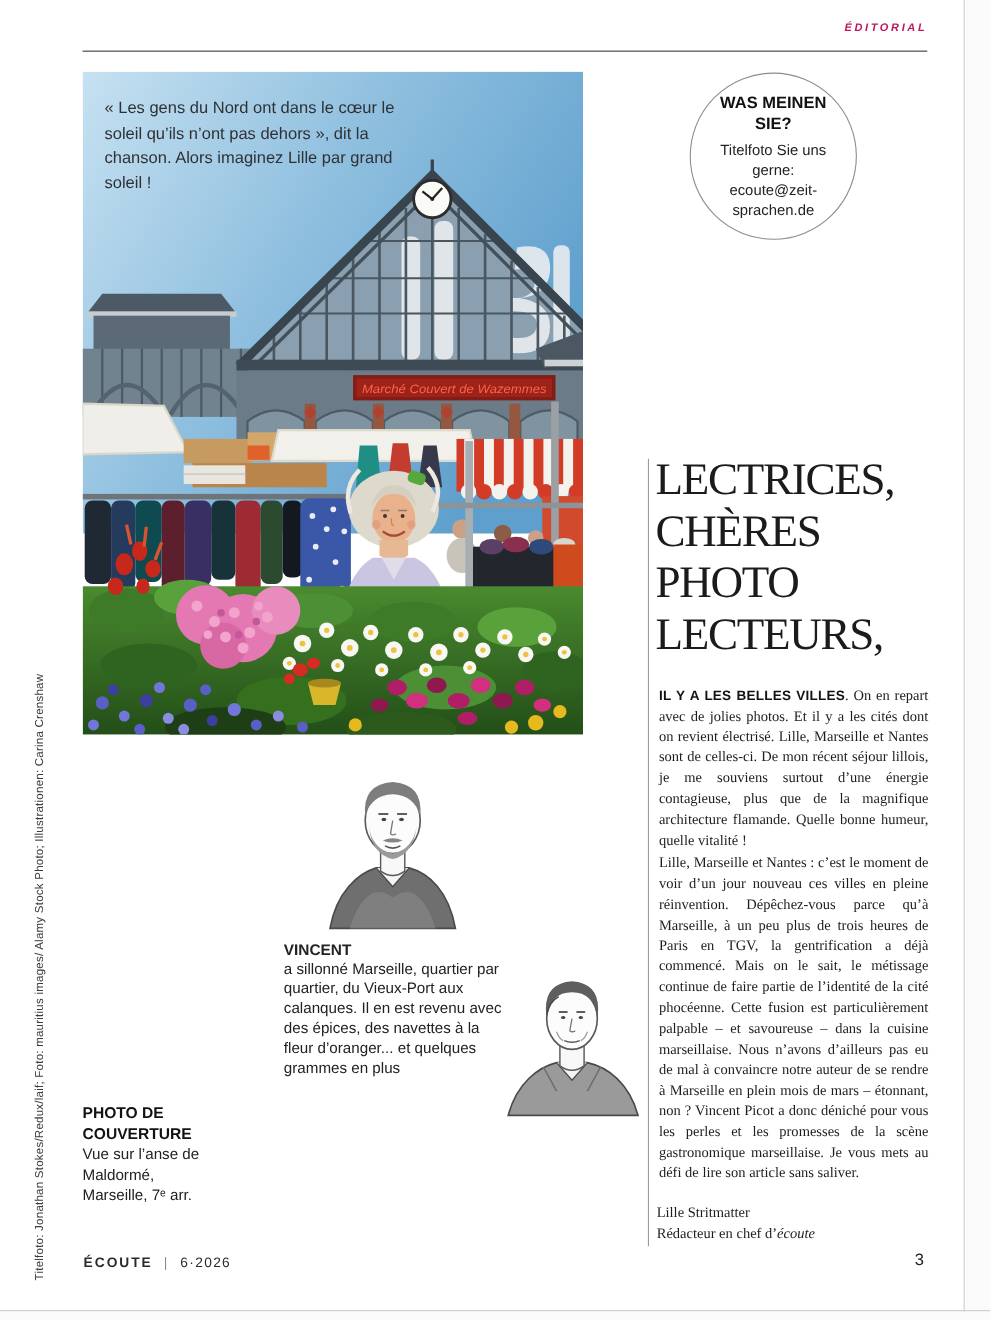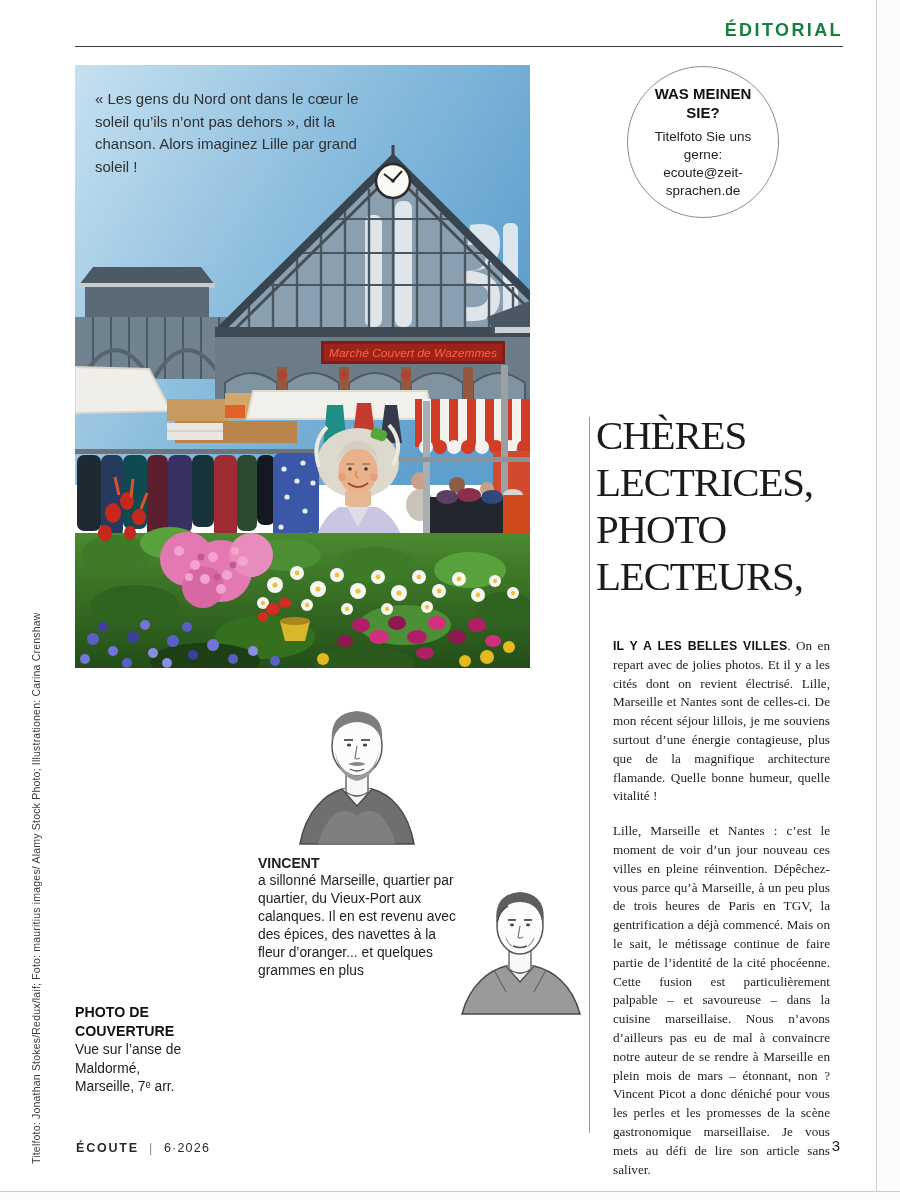--- a/index.html
+++ b/index.html
@@ -4,22 +4,22 @@
 <style>
   html,body{margin:0;padding:0;background:#ffffff;}
   .page{position:relative;width:900px;height:1200px;background:#ffffff;overflow:hidden;
         font-family:"Liberation Sans",sans-serif;color:#1c1c1c;}
   
   .edge-right{position:absolute;left:876px;top:0;width:1px;height:1200px;background:#cccccc;}
   .edge-right-fill{position:absolute;left:877px;top:0;width:23px;height:1200px;background:#fbfbfb;}
   .edge-bottom{position:absolute;left:0;top:1191px;width:900px;height:1px;background:#cccccc;}
   .edge-bottom-fill{position:absolute;left:0;top:1192px;width:900px;height:8px;background:#fbfbfb;}
 
-  .section-label{position:absolute;top:20px;right:57px;font-size:18px;font-weight:bold;
-                 letter-spacing:2.4px;color:#15803d;}
+  .section-label{position:absolute;top:20px;right:57px;font-size:10px;font-weight:bold;
+                 letter-spacing:2.4px;color:#be185d;font-style:italic;}
   .header-rule{position:absolute;top:46px;left:75px;width:768px;height:1px;background:#3a3a3a;}
 
   .photo-wrap{position:absolute;left:75px;top:65px;width:455px;height:603px;overflow:hidden;}
   .photo-wrap svg{display:block;}
   .photo-quote{position:absolute;left:20px;top:23px;width:268px;font-size:15px;line-height:22.5px;
                color:#2e3135;}
 
   .callout{position:absolute;left:627px;top:66px;width:150px;height:150px;border:1px solid #8d8d8d;
            border-radius:50%;background:#fff;display:flex;flex-direction:column;align-items:center;
            justify-content:center;text-align:center;}
@@ -29,21 +29,21 @@
   .v-rule{position:absolute;left:589px;top:417px;width:1px;height:716px;background:#9a9a9a;}
 
   .headline{position:absolute;left:596px;top:412px;width:258px;
             font-family:"Liberation Serif","DejaVu Serif",serif;font-size:41px;line-height:47px;
             letter-spacing:-1.2px;color:#1c1b19;}
   .headline div{white-space:nowrap;}
 
   .body-col{position:absolute;left:597px;top:621px;width:249px;
             font-family:"Liberation Serif","DejaVu Serif",serif;font-size:13.2px;line-height:18.8px;
             color:#1d1d1d;text-align:justify;}
-  .body-col p{margin:16px;}
+  .body-col p{margin:2px;}
   .lead-in{font-family:"Liberation Sans",sans-serif;font-weight:bold;font-size:12.3px;
            letter-spacing:0.2px;color:#121212;}
   .signature{margin-top:17px;text-align:left;}
   .signature .ital{font-style:italic;}
 
   .illus{position:absolute;}
   .contrib-caption{position:absolute;text-align:left;font-size:13.8px;line-height:18px;color:#222;}
   .contrib-name{font-weight:bold;font-size:14px;}
 
   .cover-note{position:absolute;left:75px;top:1003px;width:128px;font-size:13.8px;line-height:18.5px;color:#222;}
@@ -419,22 +419,22 @@
   </div>
 
   <div class="callout">
     <div class="callout-title">WAS MEINEN SIE?</div>
     <div class="callout-body">Titelfoto Sie uns gerne: ecoute@zeit-sprachen.de</div>
   </div>
 
   <div class="v-rule"></div>
 
   <div class="headline">
+    <div>LECTRICES,</div>
     <div>CHÈRES</div>
-    <div>LECTRICES,</div>
     <div>PHOTO</div>
     <div>LECTEURS,</div>
   </div>
 
   <div class="body-col">
     <p><span class="lead-in">IL Y A LES BELLES VILLES</span><span>. On en repart avec de jolies photos. Et il y a les cités dont on revient électrisé. Lille, Marseille et Nantes sont de celles-ci. De mon récent séjour lillois, je me souviens surtout d’une énergie contagieuse, plus que de la magnifique architecture flamande. Quelle bonne humeur, quelle vitalité !</span></p>
     <p>Lille, Marseille et Nantes : c’est le moment de voir d’un jour nouveau ces villes en pleine réinvention. Dépêchez-vous parce qu’à Marseille, à un peu plus de trois heures de Paris en TGV, la gentrification a déjà commencé. Mais on le sait, le métissage continue de faire partie de l’identité de la cité phocéenne. Cette fusion est particulièrement palpable – et savoureuse – dans la cuisine marseillaise. Nous n’avons d’ailleurs pas eu de mal à convaincre notre auteur de se rendre à Marseille en plein mois de mars – étonnant, non ? Vincent Picot a donc déniché pour vous les perles et les promesses de la scène gastronomique marseillaise. Je vous mets au défi de lire son article sans saliver.</p>
     <div class="signature">
       <div>Lille Stritmatter</div>
       <div><span>Rédacteur en chef d’</span><span class="ital">écoute</span></div>

